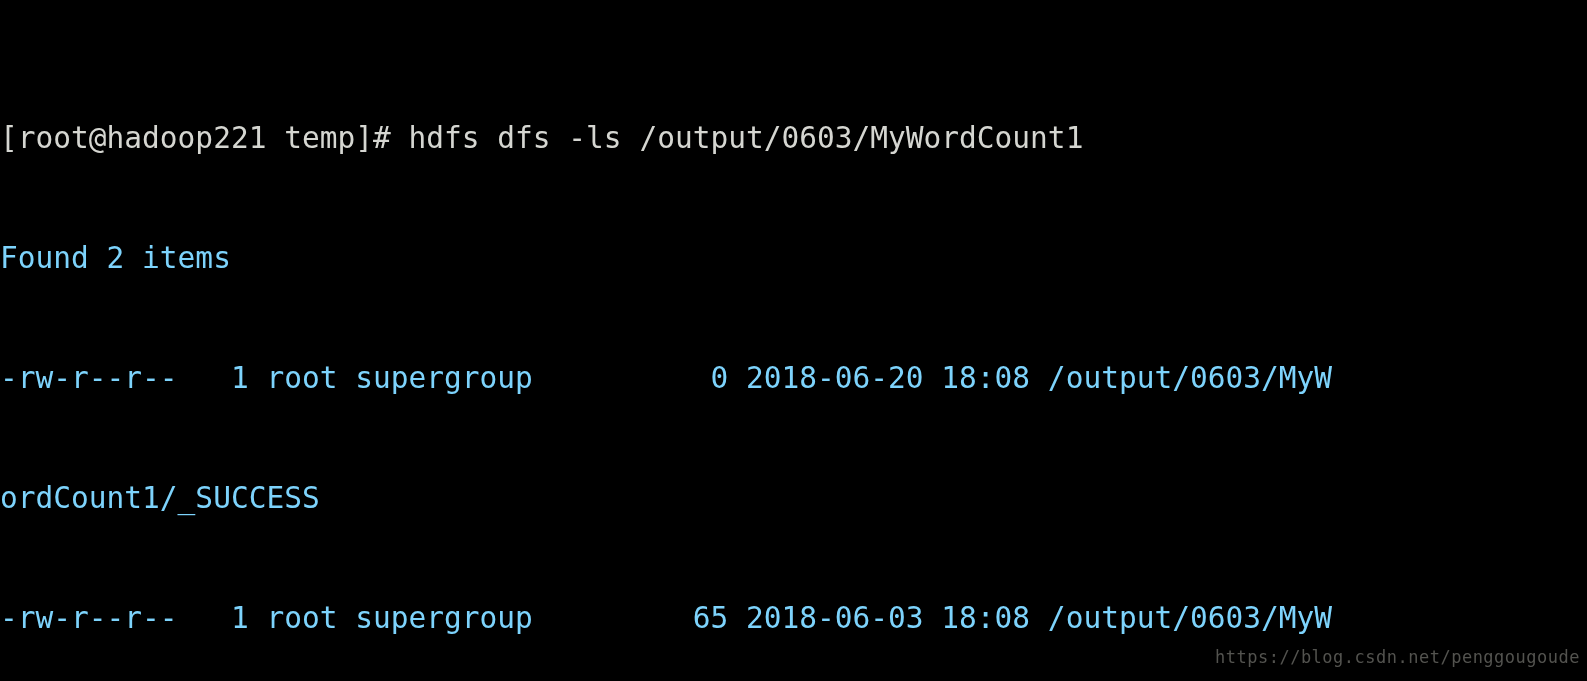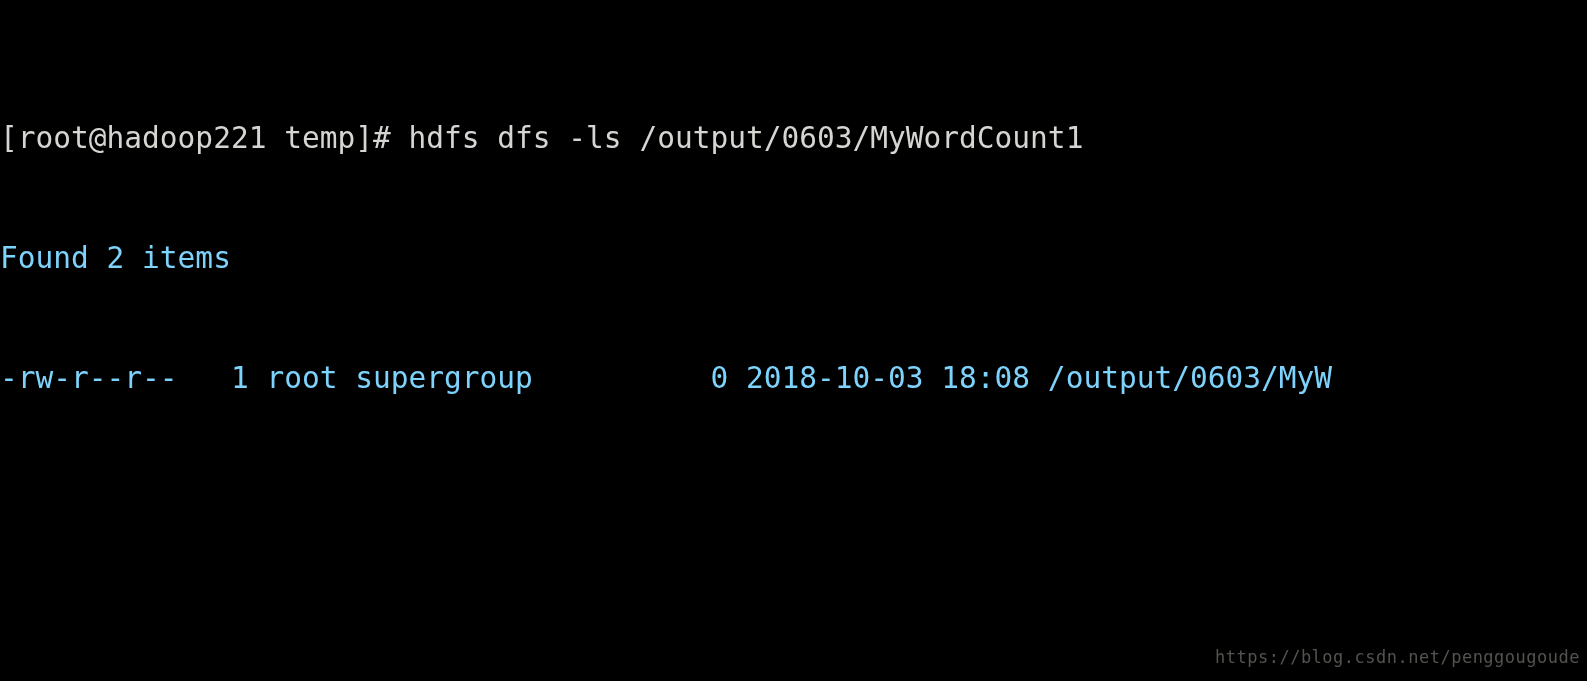--- a/index.html
+++ b/index.html
@@ -52,21 +52,23 @@
   }
 </style>
 </head>
 <body>
 
 <div id="terminal">
   <div id="screen">
 
     <span class="line cmd">[root@hadoop221 temp]# hdfs dfs -ls /output/0603/MyWordCount1</span>
     <span class="line out">Found 2 items</span>
-    <span class="line out">-rw-r--r--   1 root supergroup          0 2018-10-03 18:08 /output/0603/MyW</span>
+    <span class="line out">-rw-r--r--   1 root supergroup          0 2018-06-20 18:08 /output/0603/MyW</span>
+    <span class="line out">ordCount1/_SUCCESS</span>
+    <span class="line out">-rw-r--r--   1 root supergroup         65 2018-06-03 18:08 /output/0603/MyW</span>
     
     
     
     
     
     
     
     
     
     

